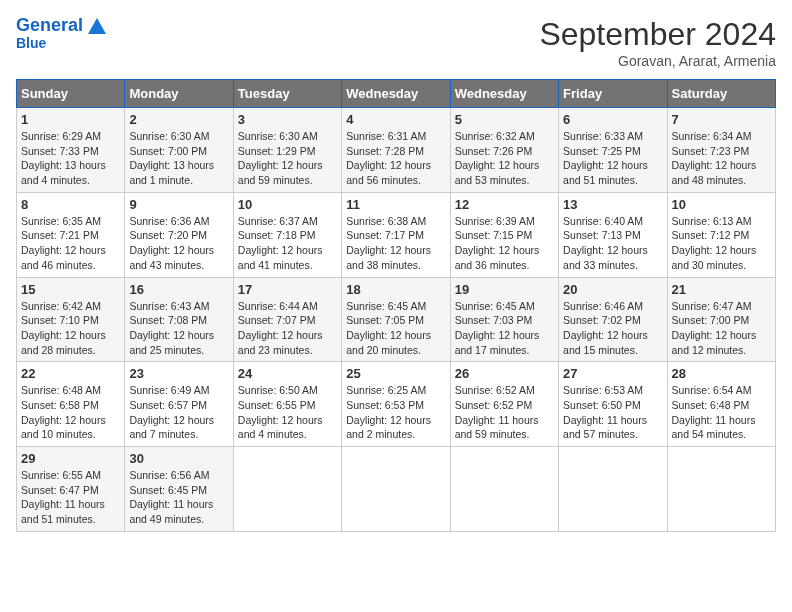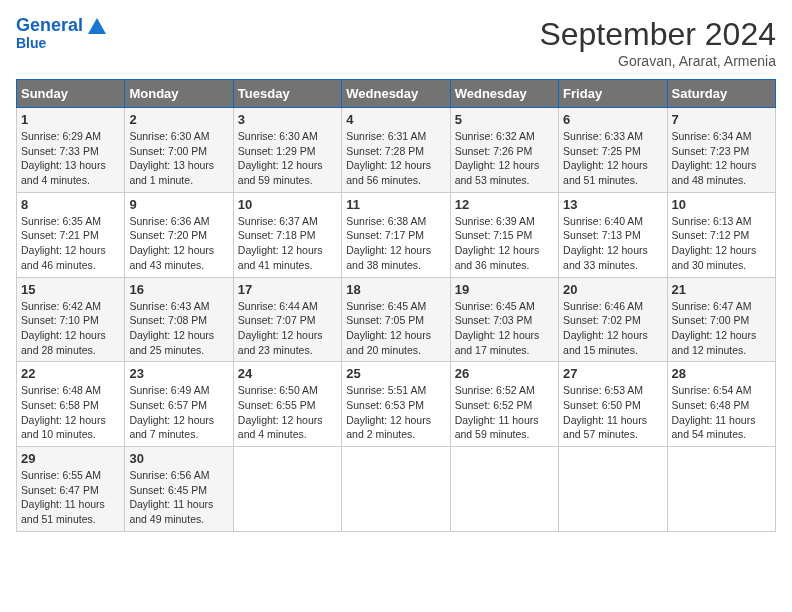--- a/index.html
+++ b/index.html
@@ -316,21 +316,21 @@
         <span class="day-num">24</span>
         <div class="day-info">
           <span>Sunrise: 6:50 AM</span><br>
           <span>Sunset: 6:55 PM</span><br>
           <span>Daylight: 12 hours and 4 minutes.</span>
         </div>
       </td>
         <td>
         <span class="day-num">25</span>
         <div class="day-info">
-          <span>Sunrise: 5:51 AM</span><br>
+          <span>Sunrise: 6:25 AM</span><br>
           <span>Sunset: 6:53 PM</span><br>
           <span>Daylight: 12 hours and 2 minutes.</span>
         </div>
       </td>
         <td>
         <span class="day-num">26</span>
         <div class="day-info">
           <span>Sunrise: 6:52 AM</span><br>
           <span>Sunset: 6:52 PM</span><br>
           <span>Daylight: 11 hours and 59 minutes.</span>

